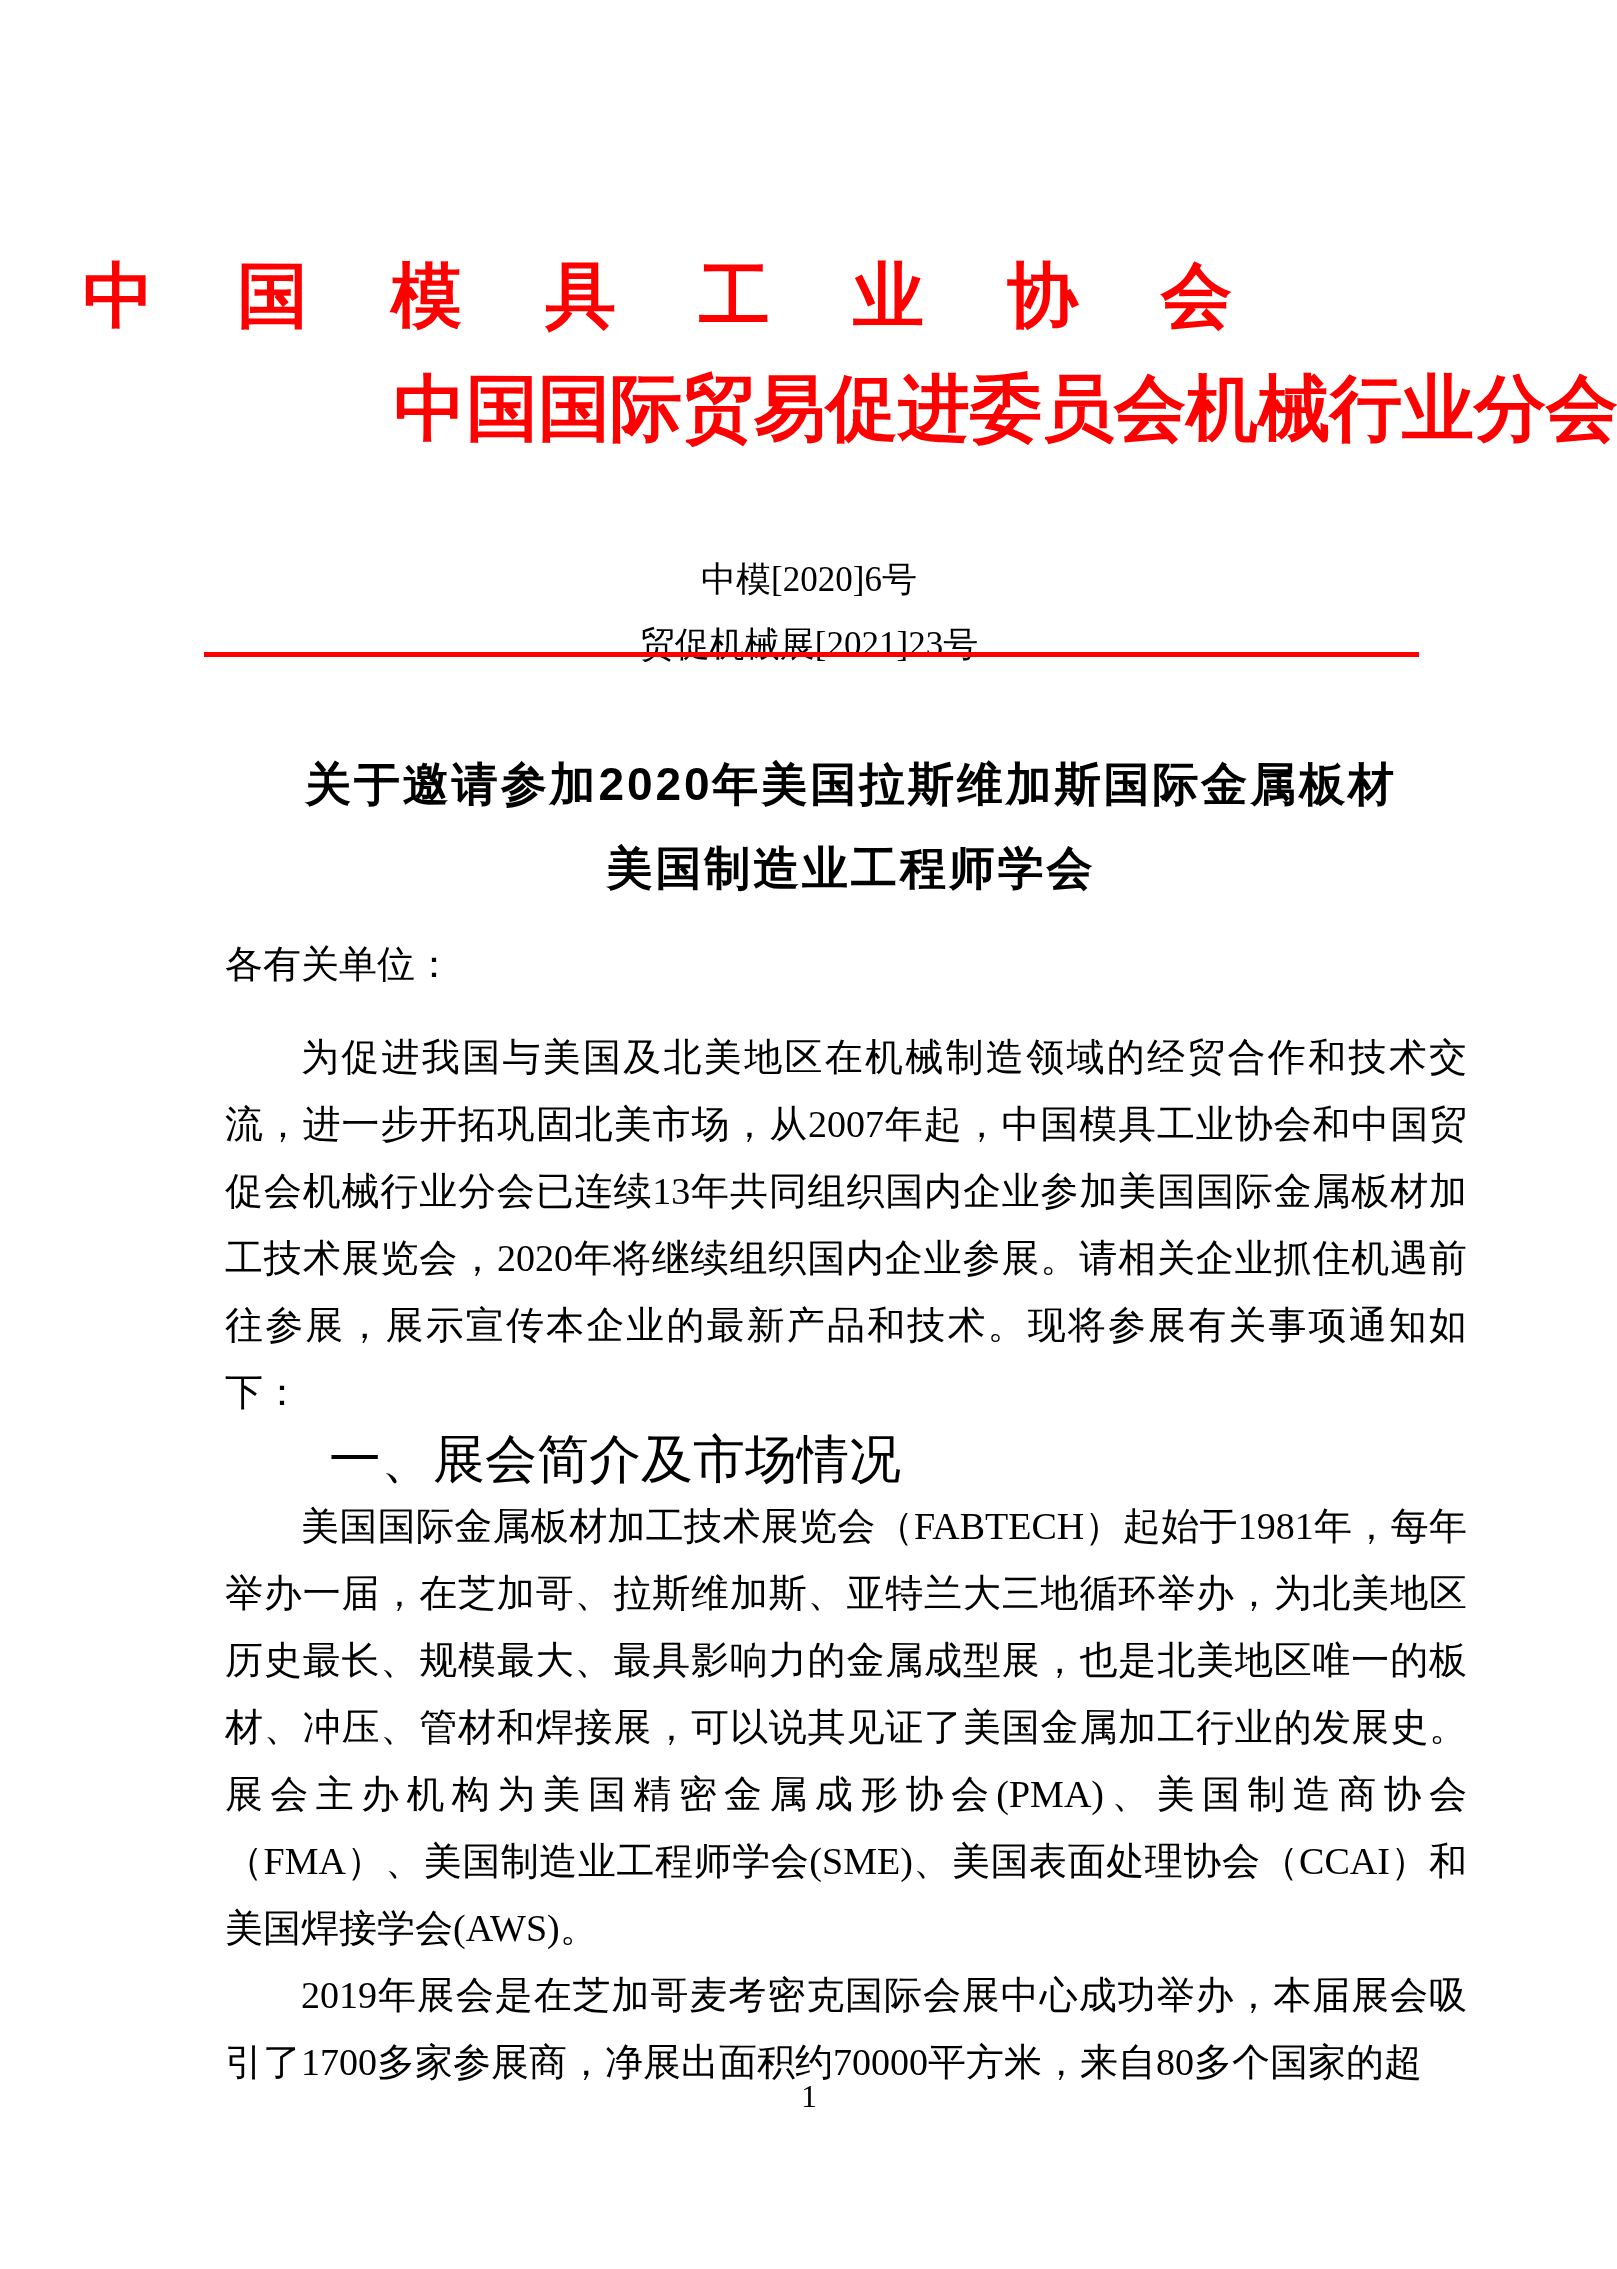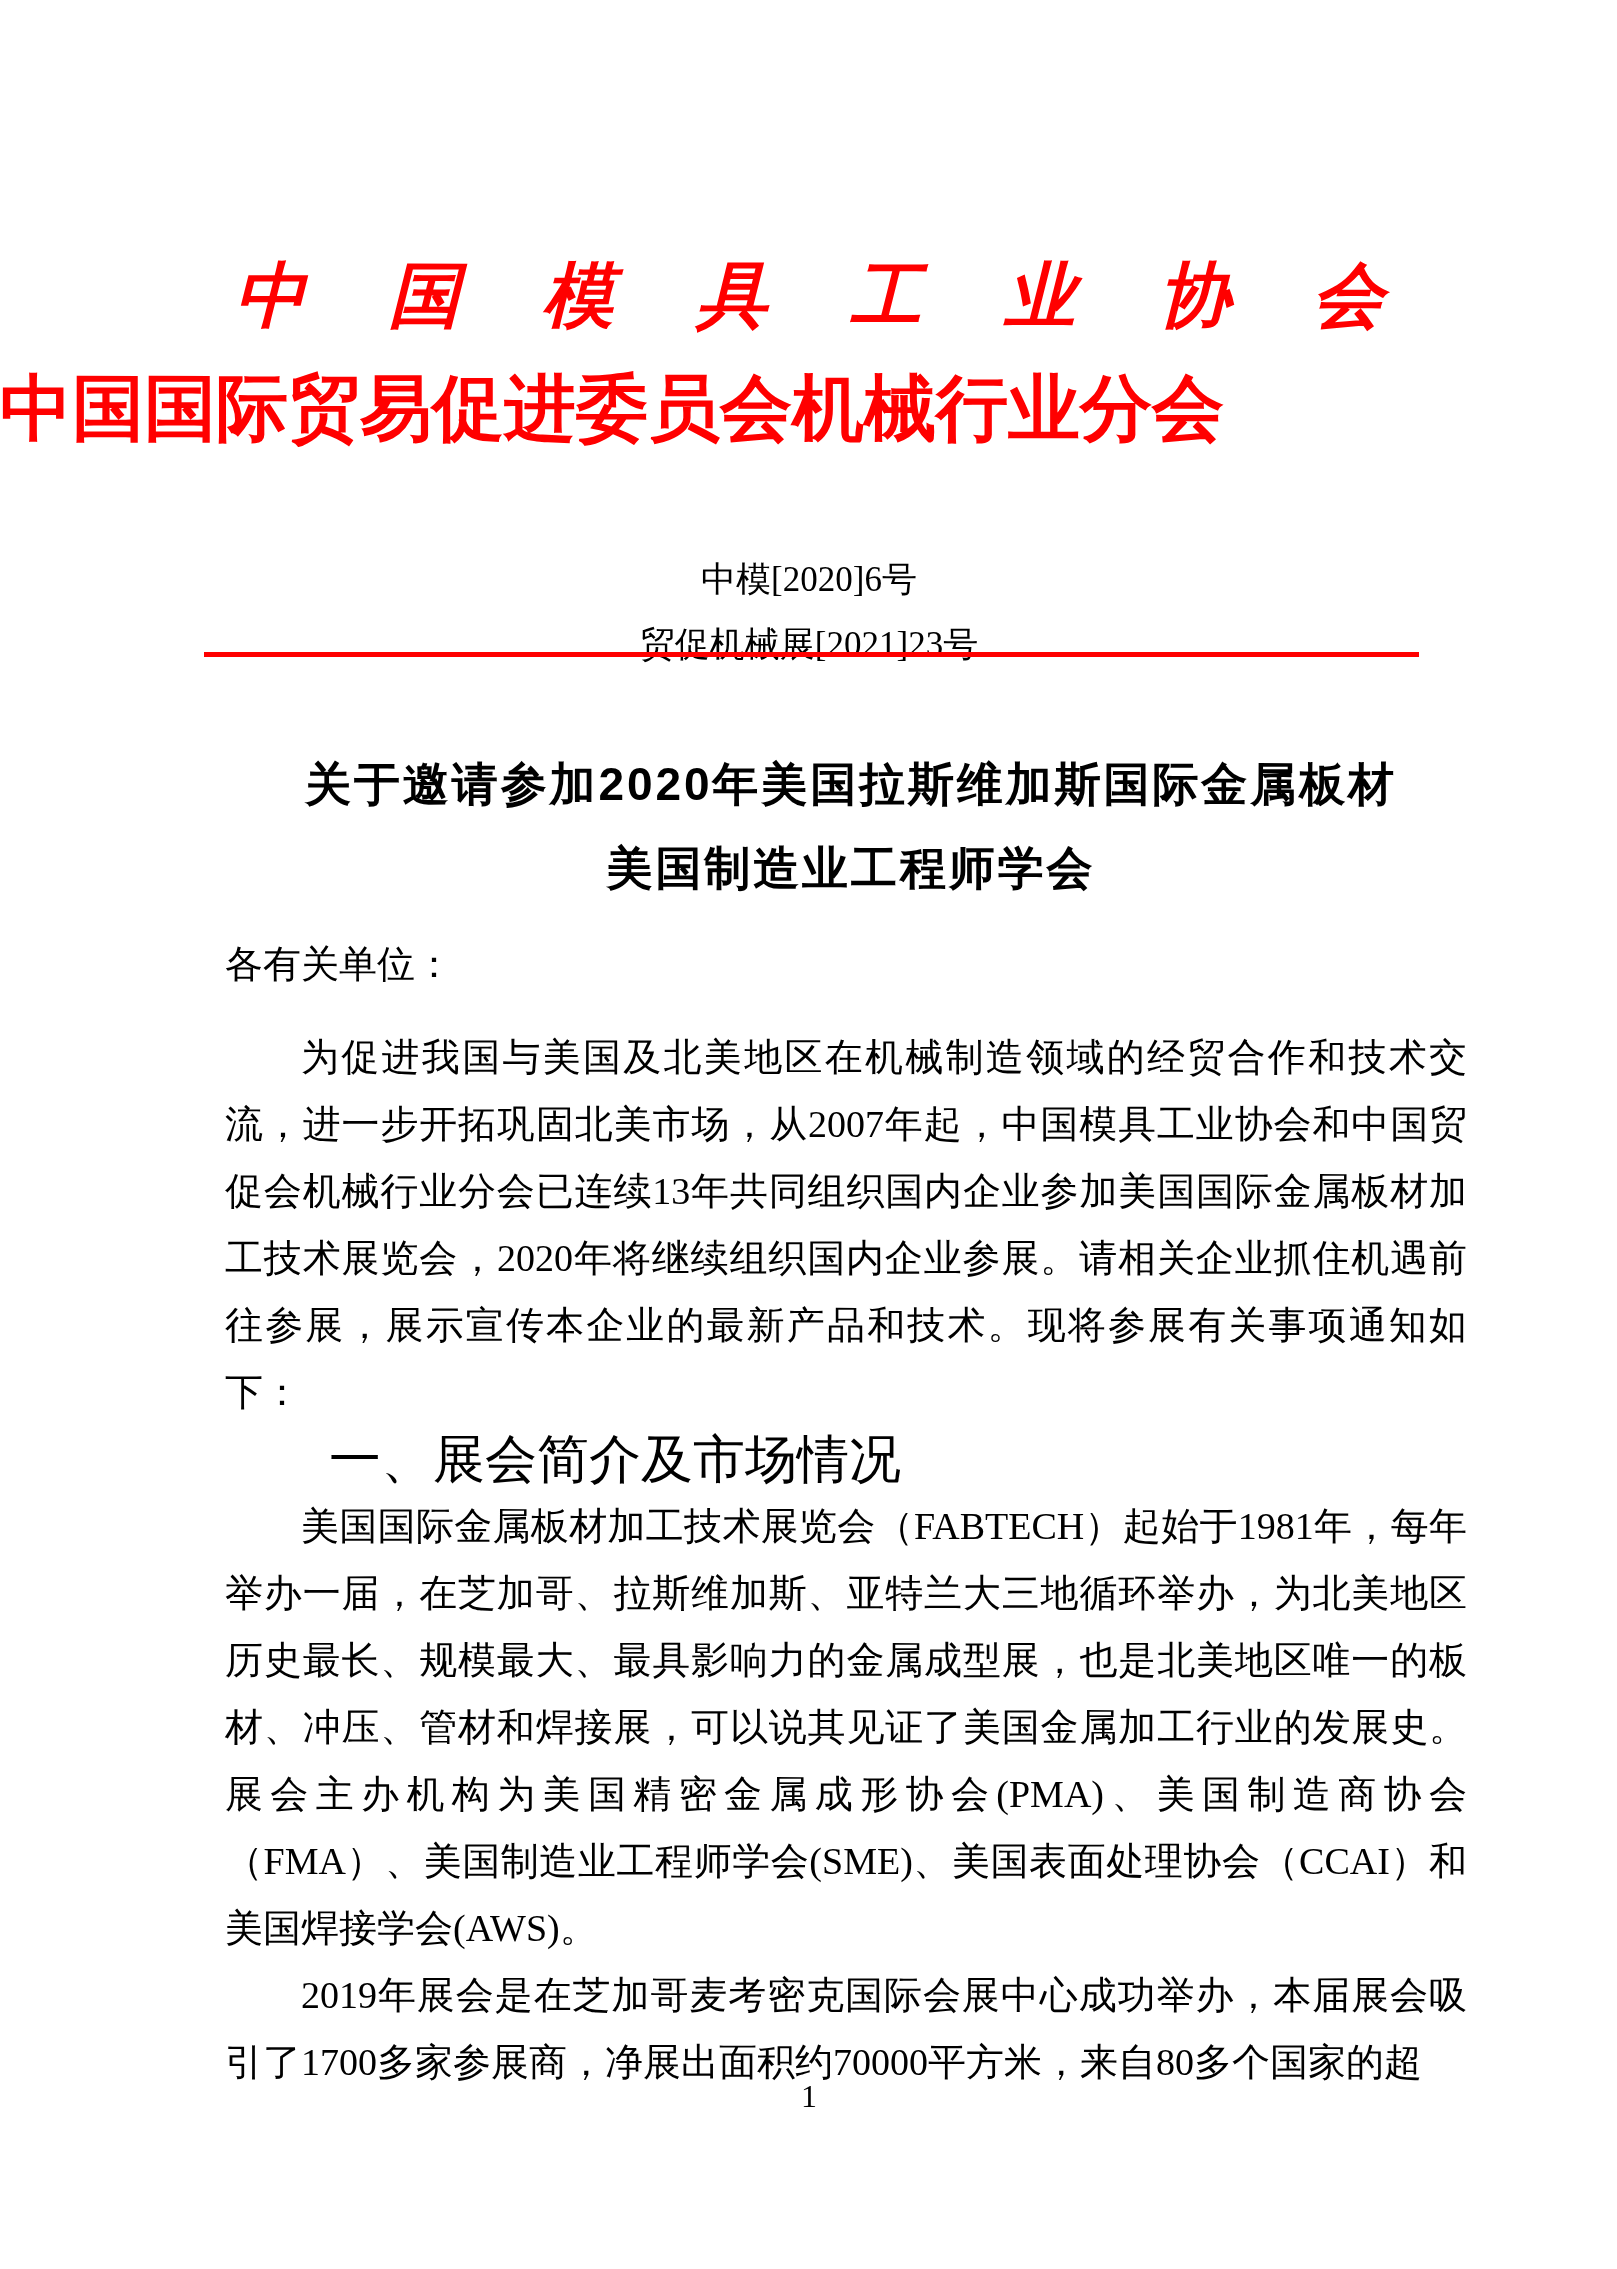--- a/index.html
+++ b/index.html
@@ -11,36 +11,34 @@
     background: #ffffff;
     font-family: "Liberation Serif", "DejaVu Serif", serif;
     color: #000000;
     overflow: hidden;
   }
   .org1 {
     position: absolute;
     top: 249px;
     left: 0;
     width: 100%;
-    text-align: center;
     white-space: nowrap;
     color: #ff0000;
     font-weight: bold;
     font-size: 71px;
     line-height: 95px;
     letter-spacing: 83px;
     text-indent: 83px;
-    font-style: italic;
   }
   .org2 {
     position: absolute;
     top: 360px;
     left: 0;
     width: 100%;
-    text-align: left;
+    text-align: right;
     white-space: nowrap;
     color: #ff0000;
     font-weight: bold;
     font-size: 72px;
     line-height: 99px;
     letter-spacing: 0px;
   }
   .docnum {
     position: absolute;
     left: 0;

